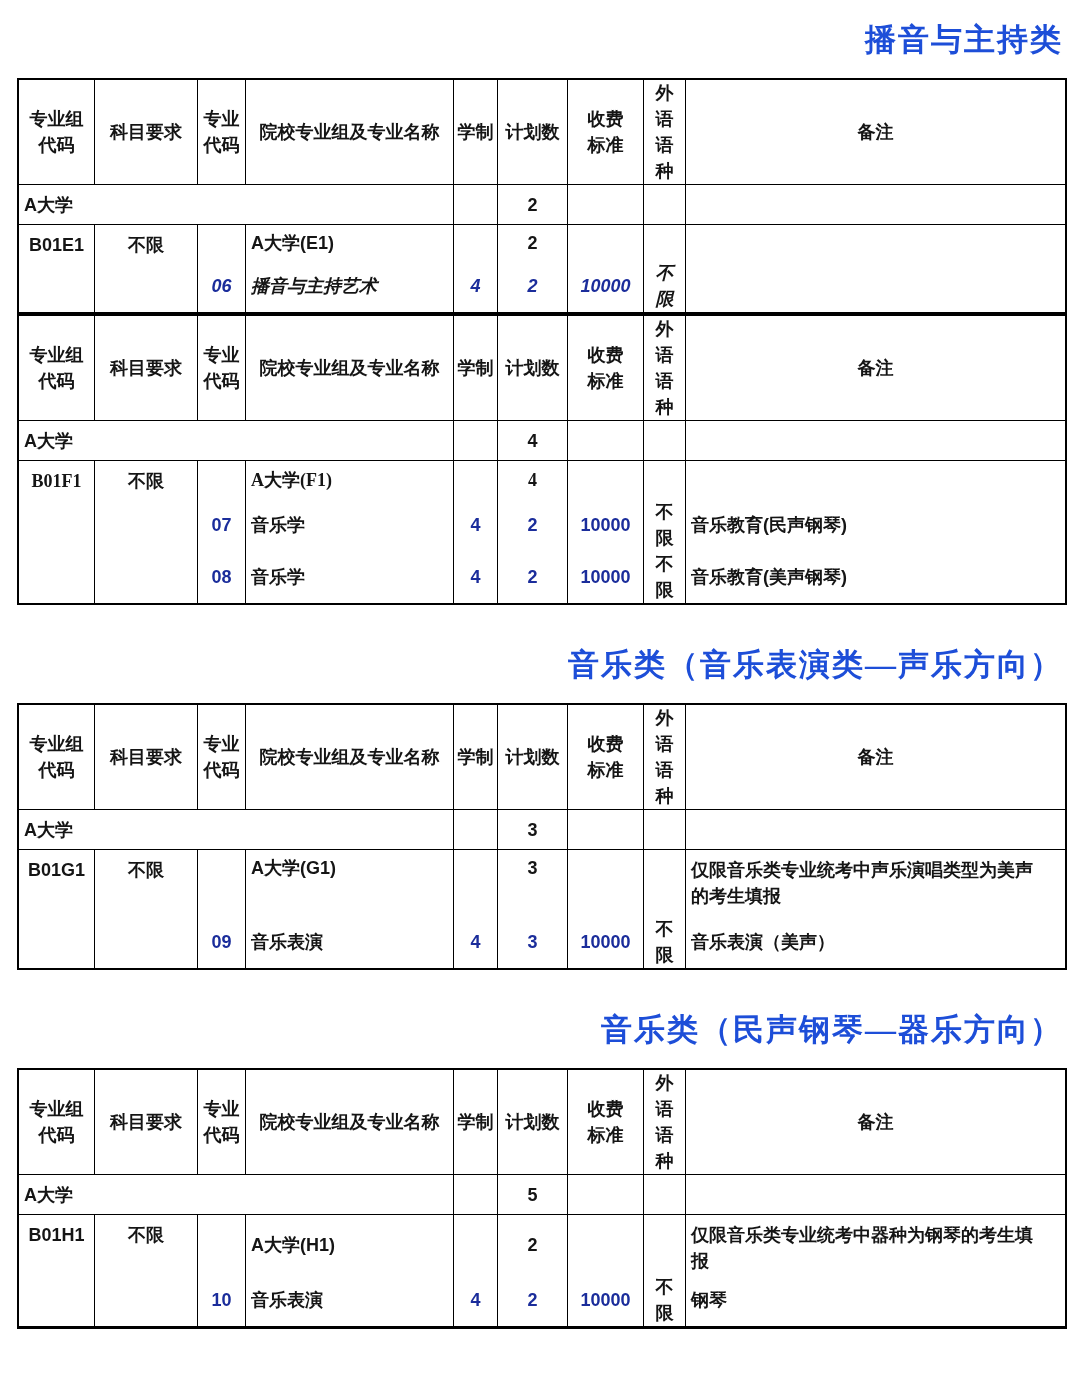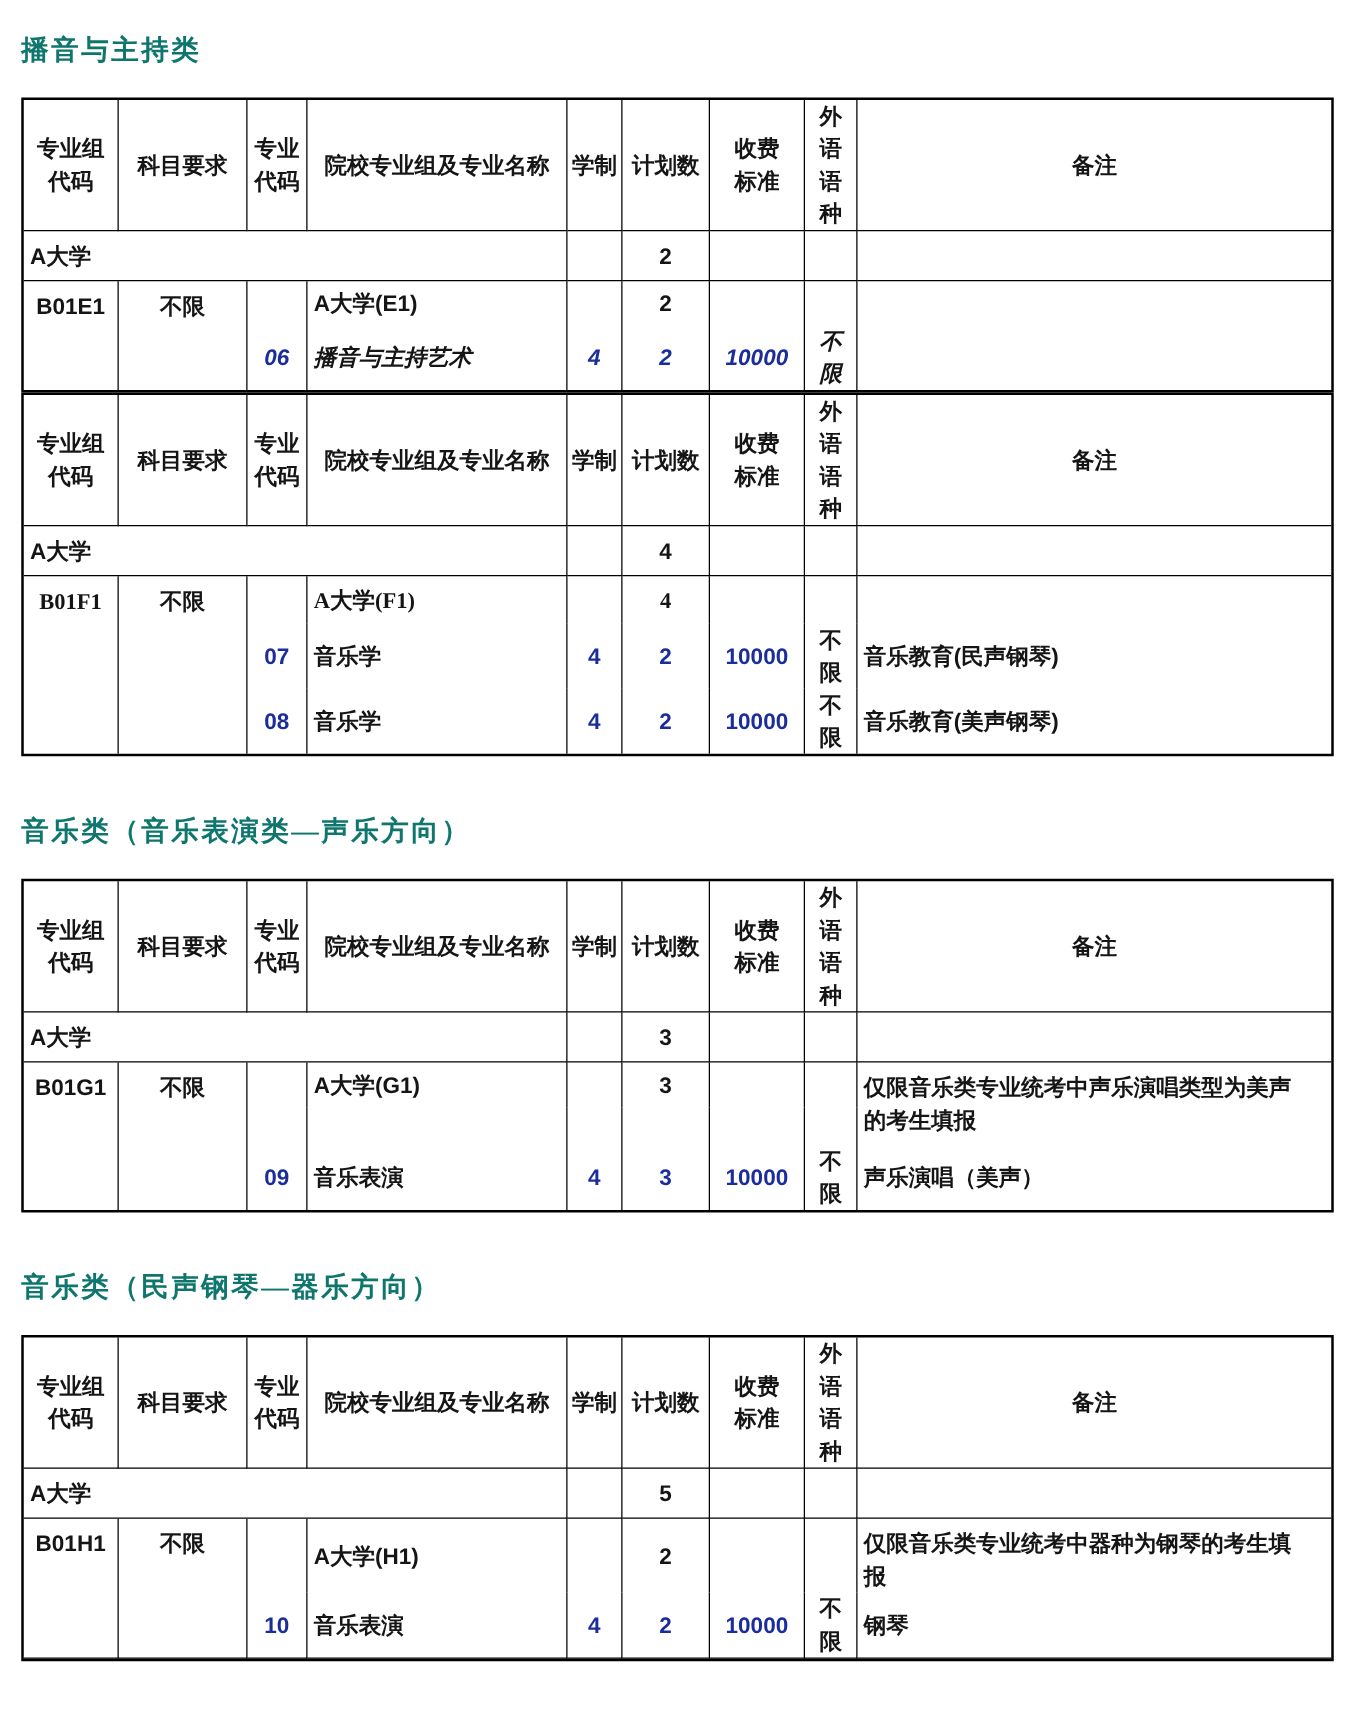--- a/index.html
+++ b/index.html
@@ -5,27 +5,27 @@
   
   html, body { margin: 0; padding: 0; background: #ffffff; }
   body { font-family: "Liberation Sans", "DejaVu Sans", sans-serif; color: #151515; }
   .page {
     width: 1080px; box-sizing: border-box;
     padding: 0 17px 14px 17px;
     background: #ffffff;
   }
   
   .sec-title {
-    text-align: left;
+    text-align: right;
     font-family: "Liberation Serif", "DejaVu Serif", serif;
     font-weight: 700;
-    font-size: 22px;
+    font-size: 31px;
     line-height: 36px;
     letter-spacing: 2px;
-    color: #0f766e;
+    color: #1d4ed8;
     margin: 42px 0 20px 0;
   }
   .section:first-of-type .sec-title { margin-top: 22px; }
   
   table.plan {
     border-collapse: separate;
     border-spacing: 0;
     border: 2px solid #000;
     table-layout: fixed;
     width: 1046px;
@@ -249,21 +249,21 @@
             <td class="nb"></td>
             <td class="nb"></td>
           </tr>
           <tr style="height: 42px;">
             <td class="B nb">09</td>
             <td class="L nb">音乐表演</td>
             <td class="B nb">4</td>
             <td class="B nb">3</td>
             <td class="B nb">10000</td>
             <td class="nb">不限</td>
-            <td class="L rc nb">声乐演唱（美声）</td>
+            <td class="L rc nb">音乐表演（美声）</td>
           </tr>
         </tbody>
       </table>
     </div>
     <div class="section">
       <div class="sec-title">音乐类（民声钢琴—器乐方向）</div>
       <table class="plan">
         <colgroup>
           <col style="width: 76px;">
           <col style="width: 103px;">

